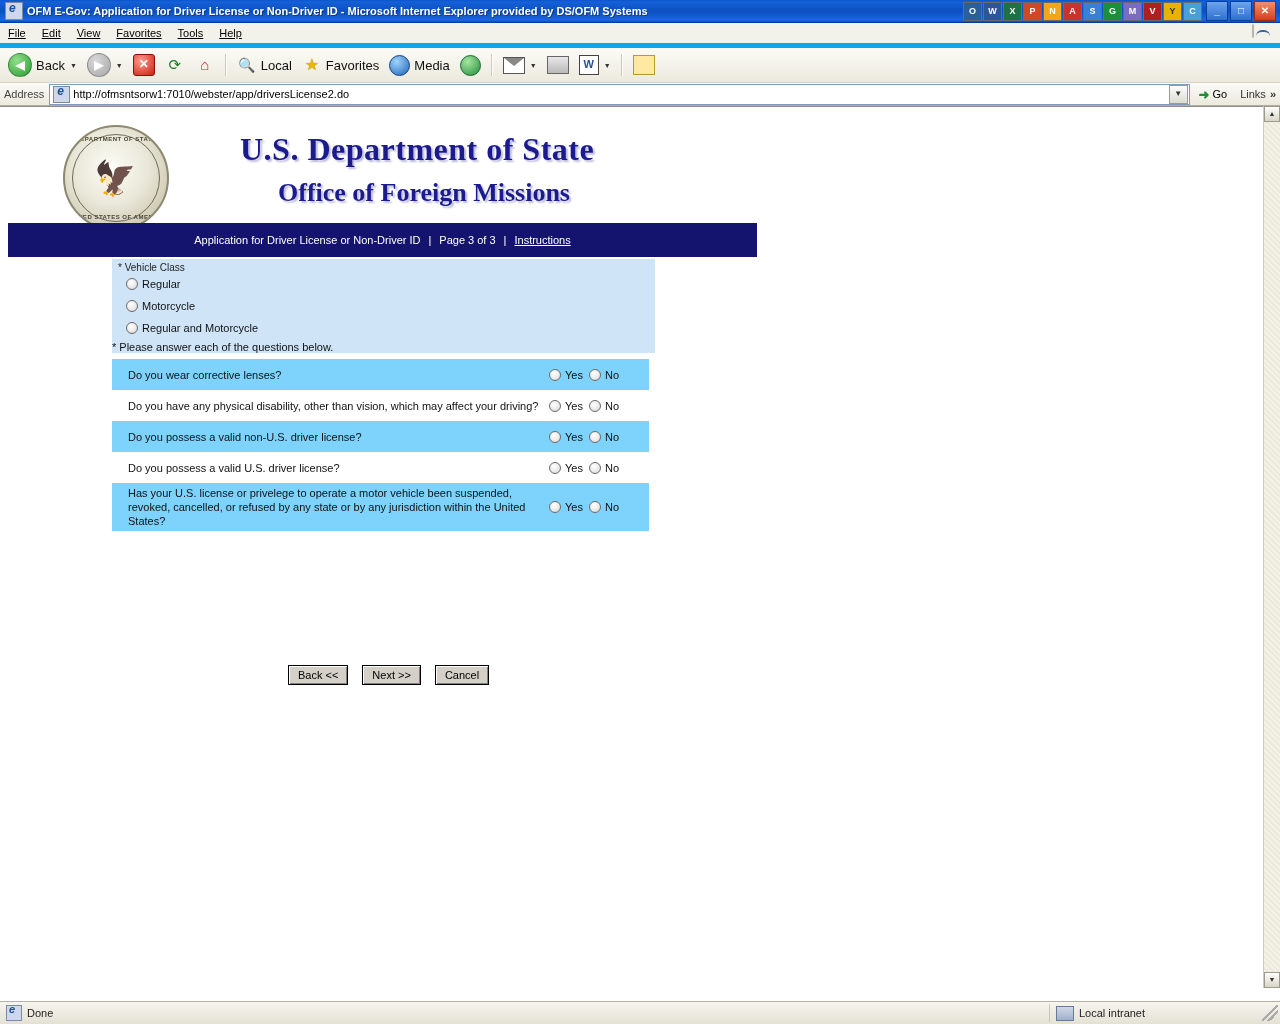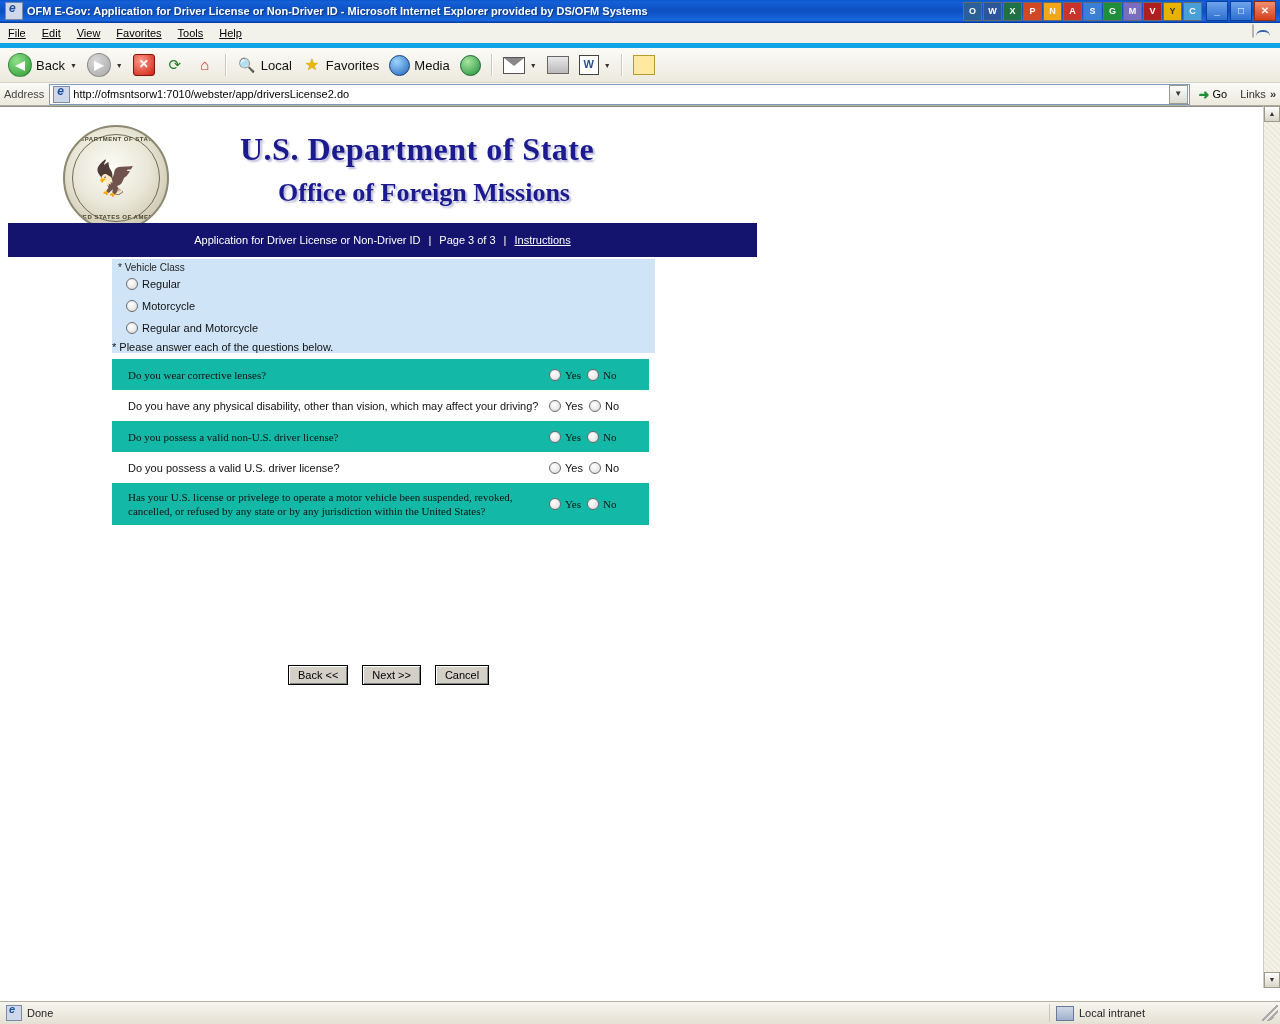--- a/index.html
+++ b/index.html
@@ -288,21 +288,21 @@
     font-size: 11px; color: #111;
   }
 
   .q-table { position: absolute; left: 112px; top: 106px; width: 537px; }
   .q-row {
     display: flex; align-items: center;
     min-height: 25px;
     padding: 3px 0;
     position: relative;
   }
-  .q-row.alt { background: #14b8a6; font-family: Liberation Serif, serif; }
+  .q-row.alt { background: #7dd3fc; }
   .q-row.plain { background: #ffffff; }
   .q-text {
     flex: 1 1 auto;
     padding-left: 16px;
     font-size: 11px;
     color: #111;
     line-height: 14px;
   }
   .q-answers {
     flex: 0 0 auto;

